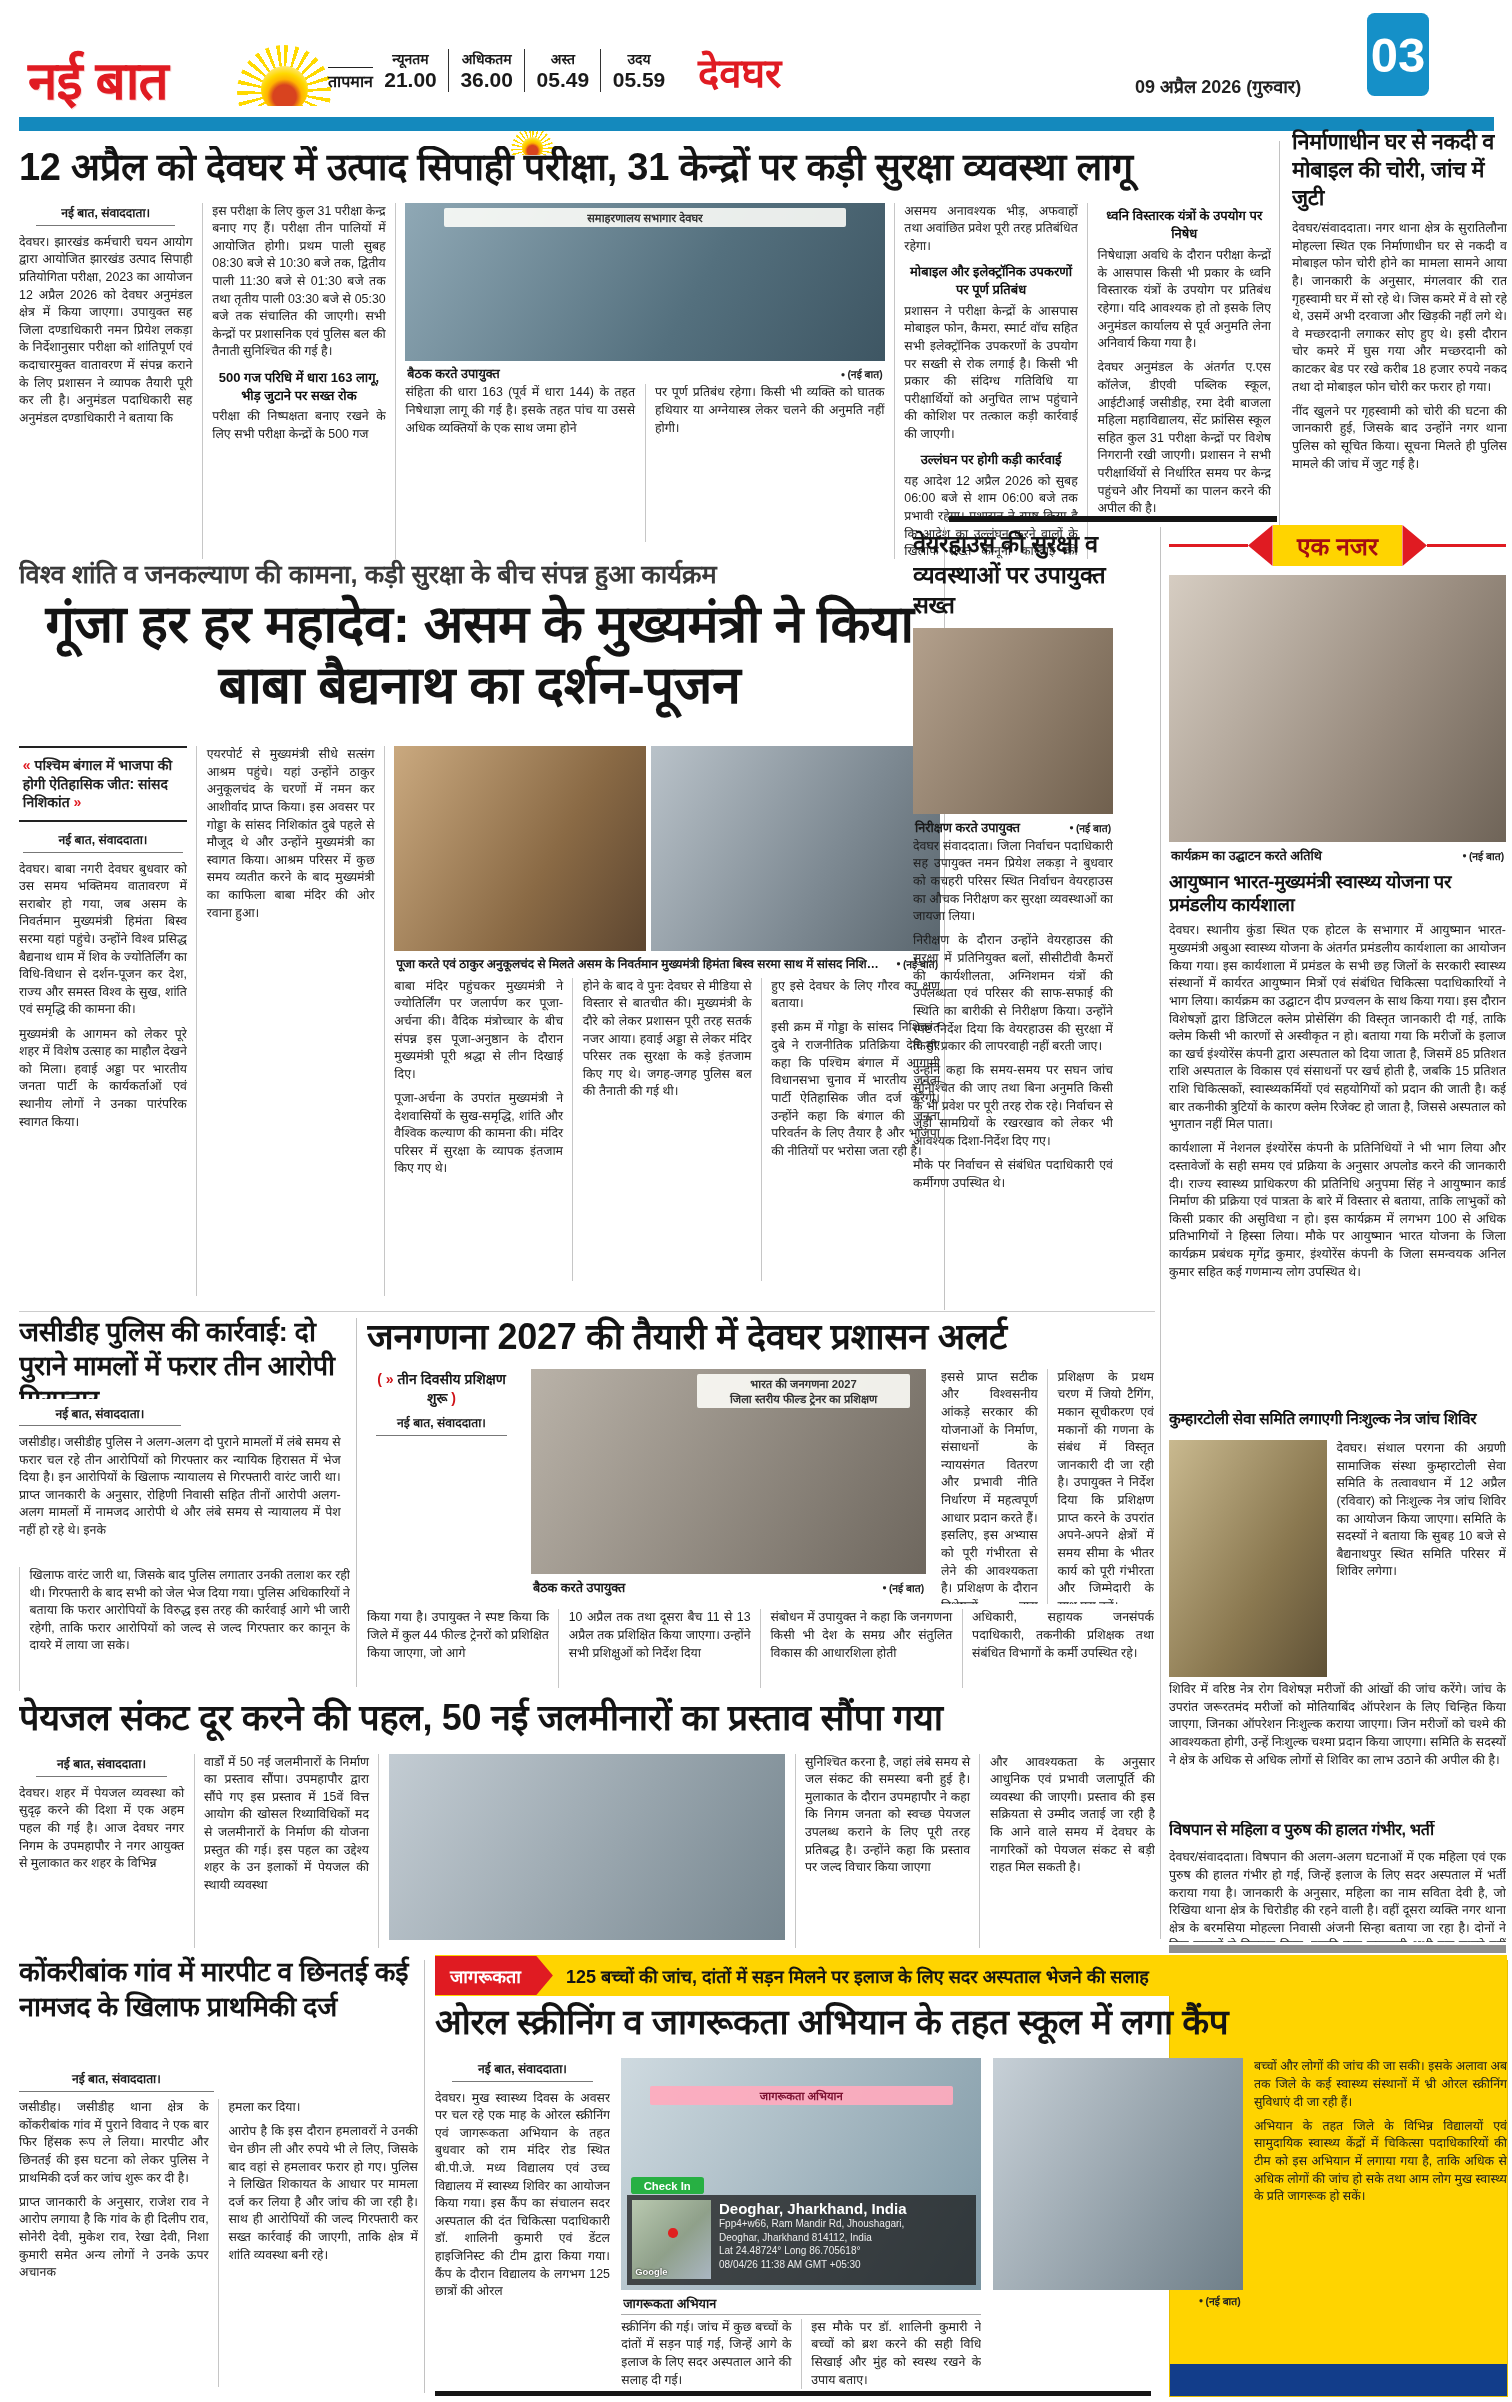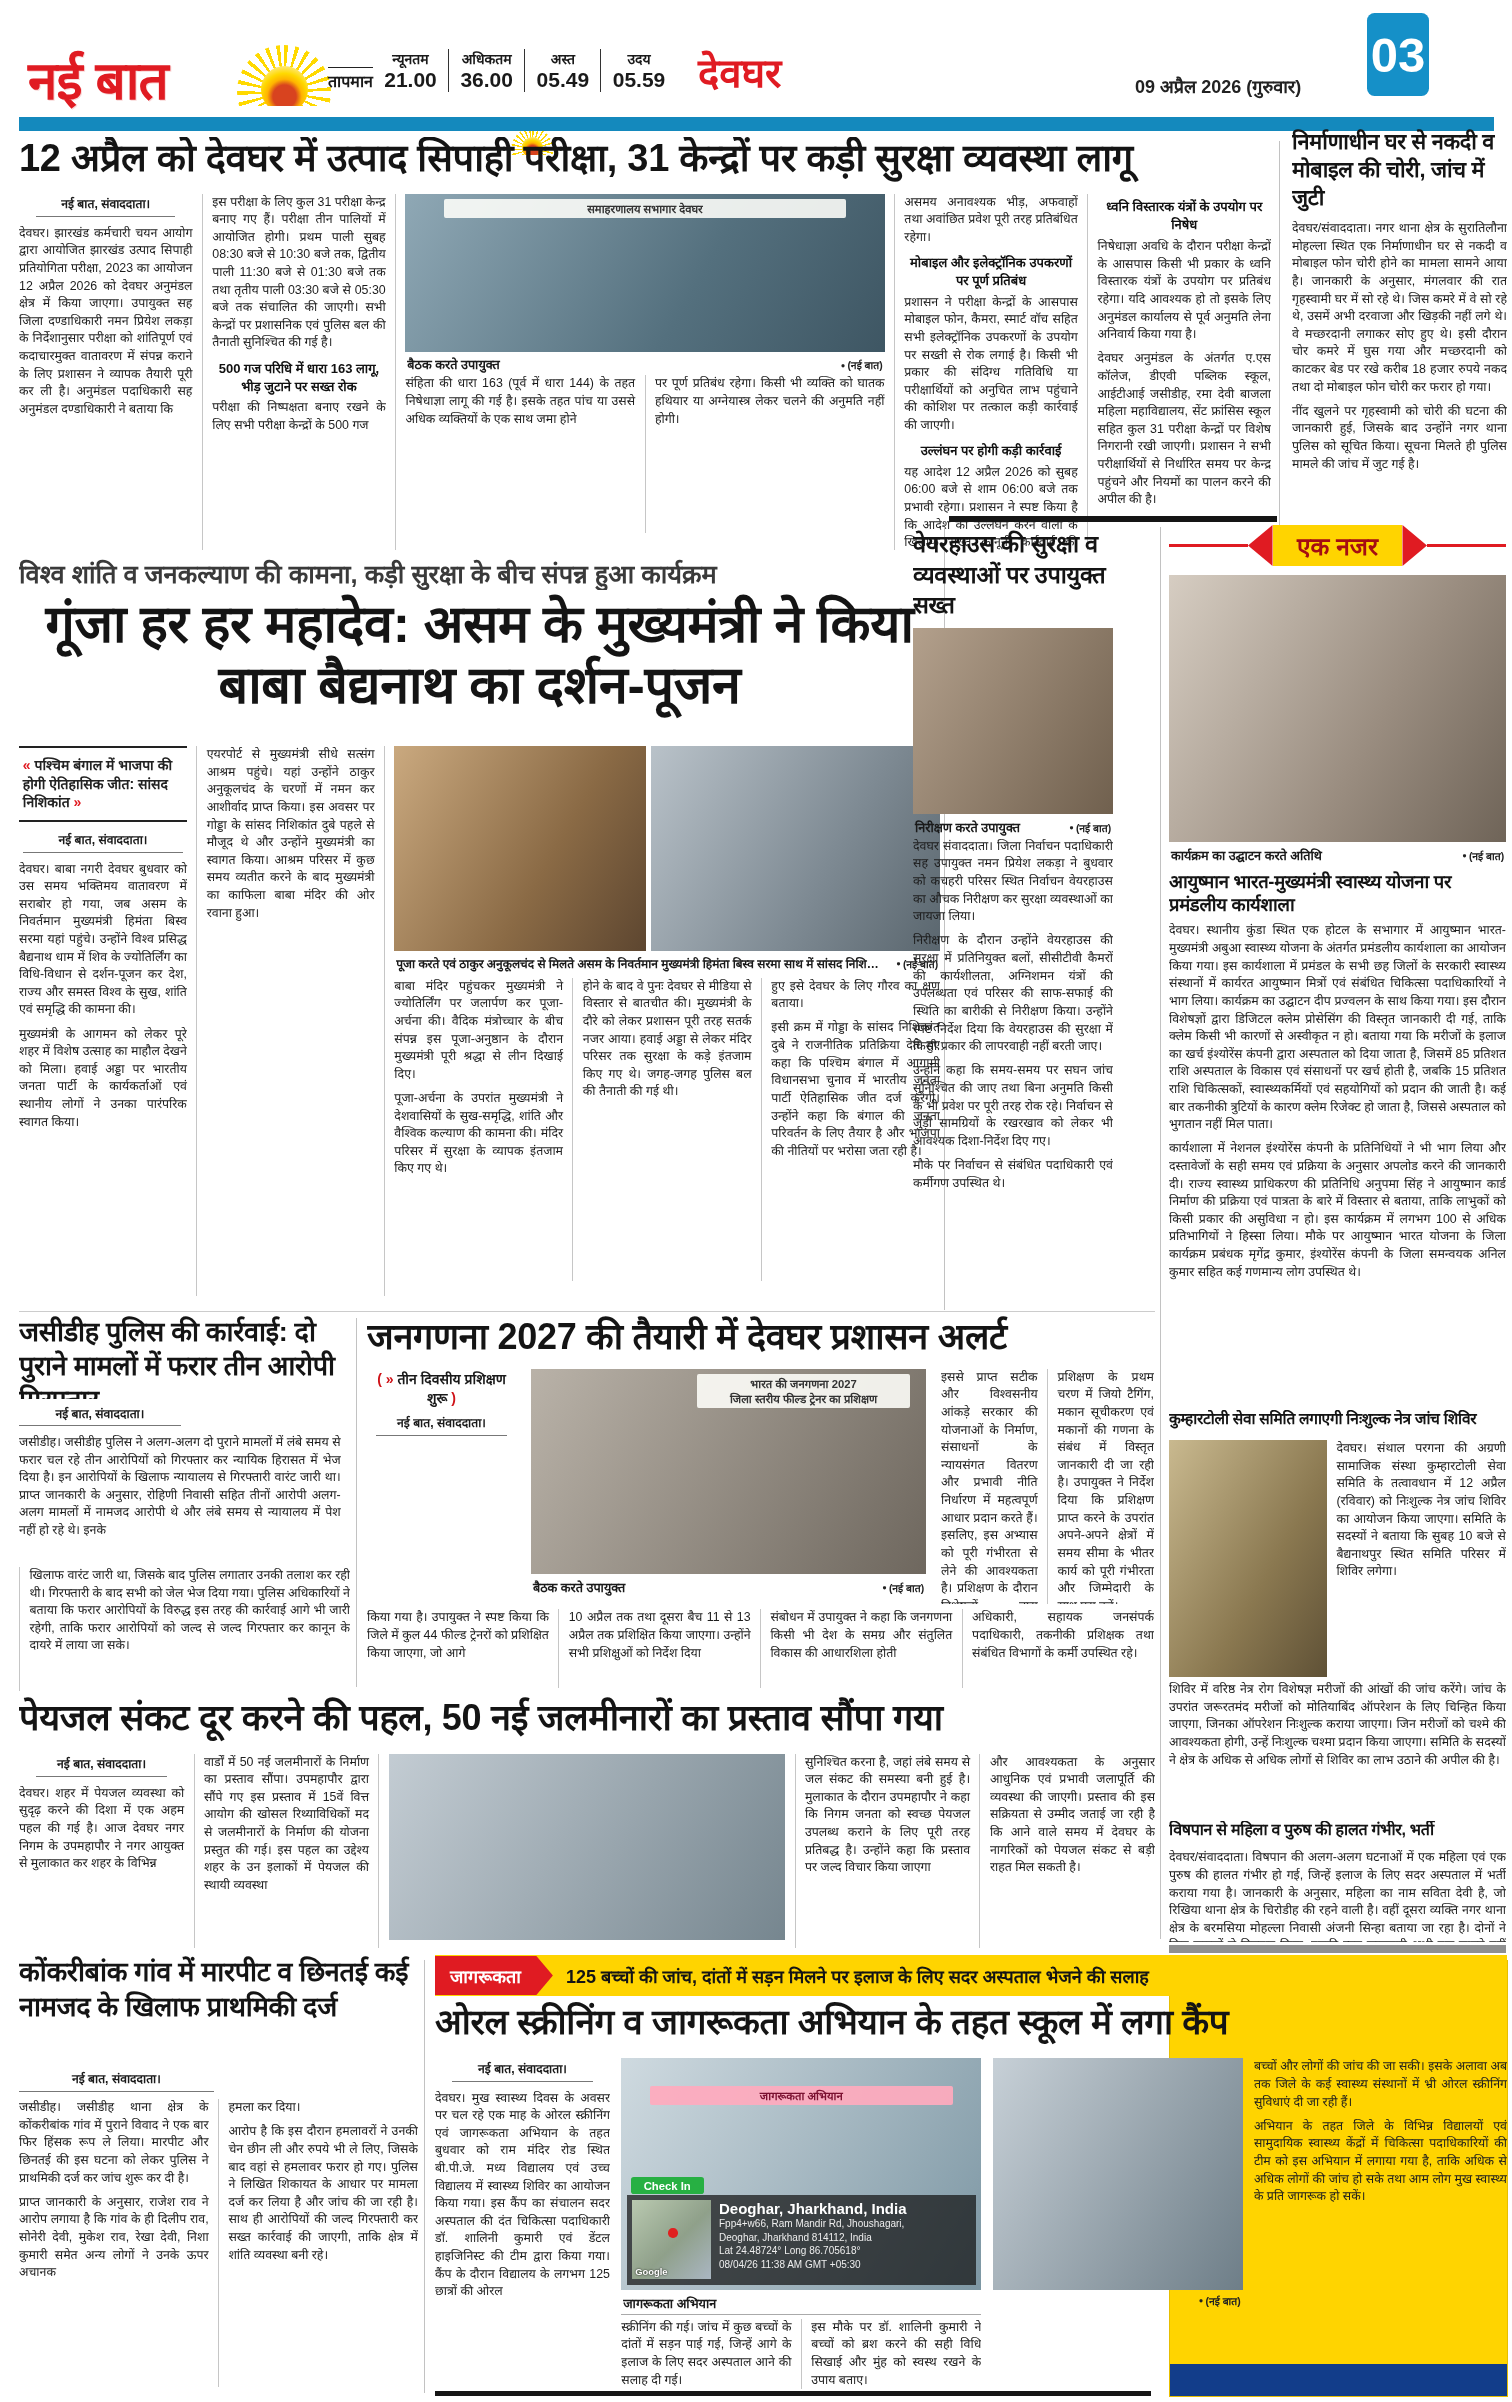--- a/index.html
+++ b/index.html
@@ -106,21 +106,21 @@
     <div class="abs sun sun-sm" style="left:476px;top:17px;">
         <div class="rays"></div>
         <div class="core"></div>
       </div>
     <div class="abs edition" style="left:698px;top:38px;">देवघर</div>
     <div class="abs dateline" style="left:1135px;top:68px;">09 अप्रैल 2026 (गुरुवार)</div>
     <div class="abs pagenum" style="left:1367px;top:7.5px;">03</div>
   </header>
   <div class="abs bluebar" style="left:19px;top:117px;width:1475px;"></div>
 
-  <section class="abs" style="left:19px;top:137px;width:1252px;height:415px;overflow:hidden;">
+  <section class="abs" style="left:19px;top:146px;width:1252px;height:415px;overflow:hidden;">
     <h1 class="hl nowrap" style="font-size:38px;height:51px;">12 अप्रैल को देवघर में उत्पाद सिपाही परीक्षा, 31 केन्द्रों पर कड़ी सुरक्षा व्यवस्था लागू</h1>
     <div class="cols" style="height:356px;margin-top:5.6px;">
       <div class="col first" style="flex:1.05;">
         <div class="byline">नई बात, संवाददाता।</div>
         <div>
             <p class="para">देवघर। झारखंड कर्मचारी चयन आयोग द्वारा आयोजित झारखंड उत्पाद सिपाही प्रतियोगिता परीक्षा, 2023 का आयोजन 12 अप्रैल 2026 को देवघर अनुमंडल क्षेत्र में किया जाएगा। उपायुक्त सह जिला दण्डाधिकारी नमन प्रियेश लकड़ा के निर्देशानुसार परीक्षा को शांतिपूर्ण एवं कदाचारमुक्त वातावरण में संपन्न कराने के लिए प्रशासन ने व्यापक तैयारी पूरी कर ली है। अनुमंडल पदाधिकारी सह अनुमंडल दण्डाधिकारी ने बताया कि</p>
           </div>
       </div>
       <div class="col" style="flex:1.05;">
         <div>

